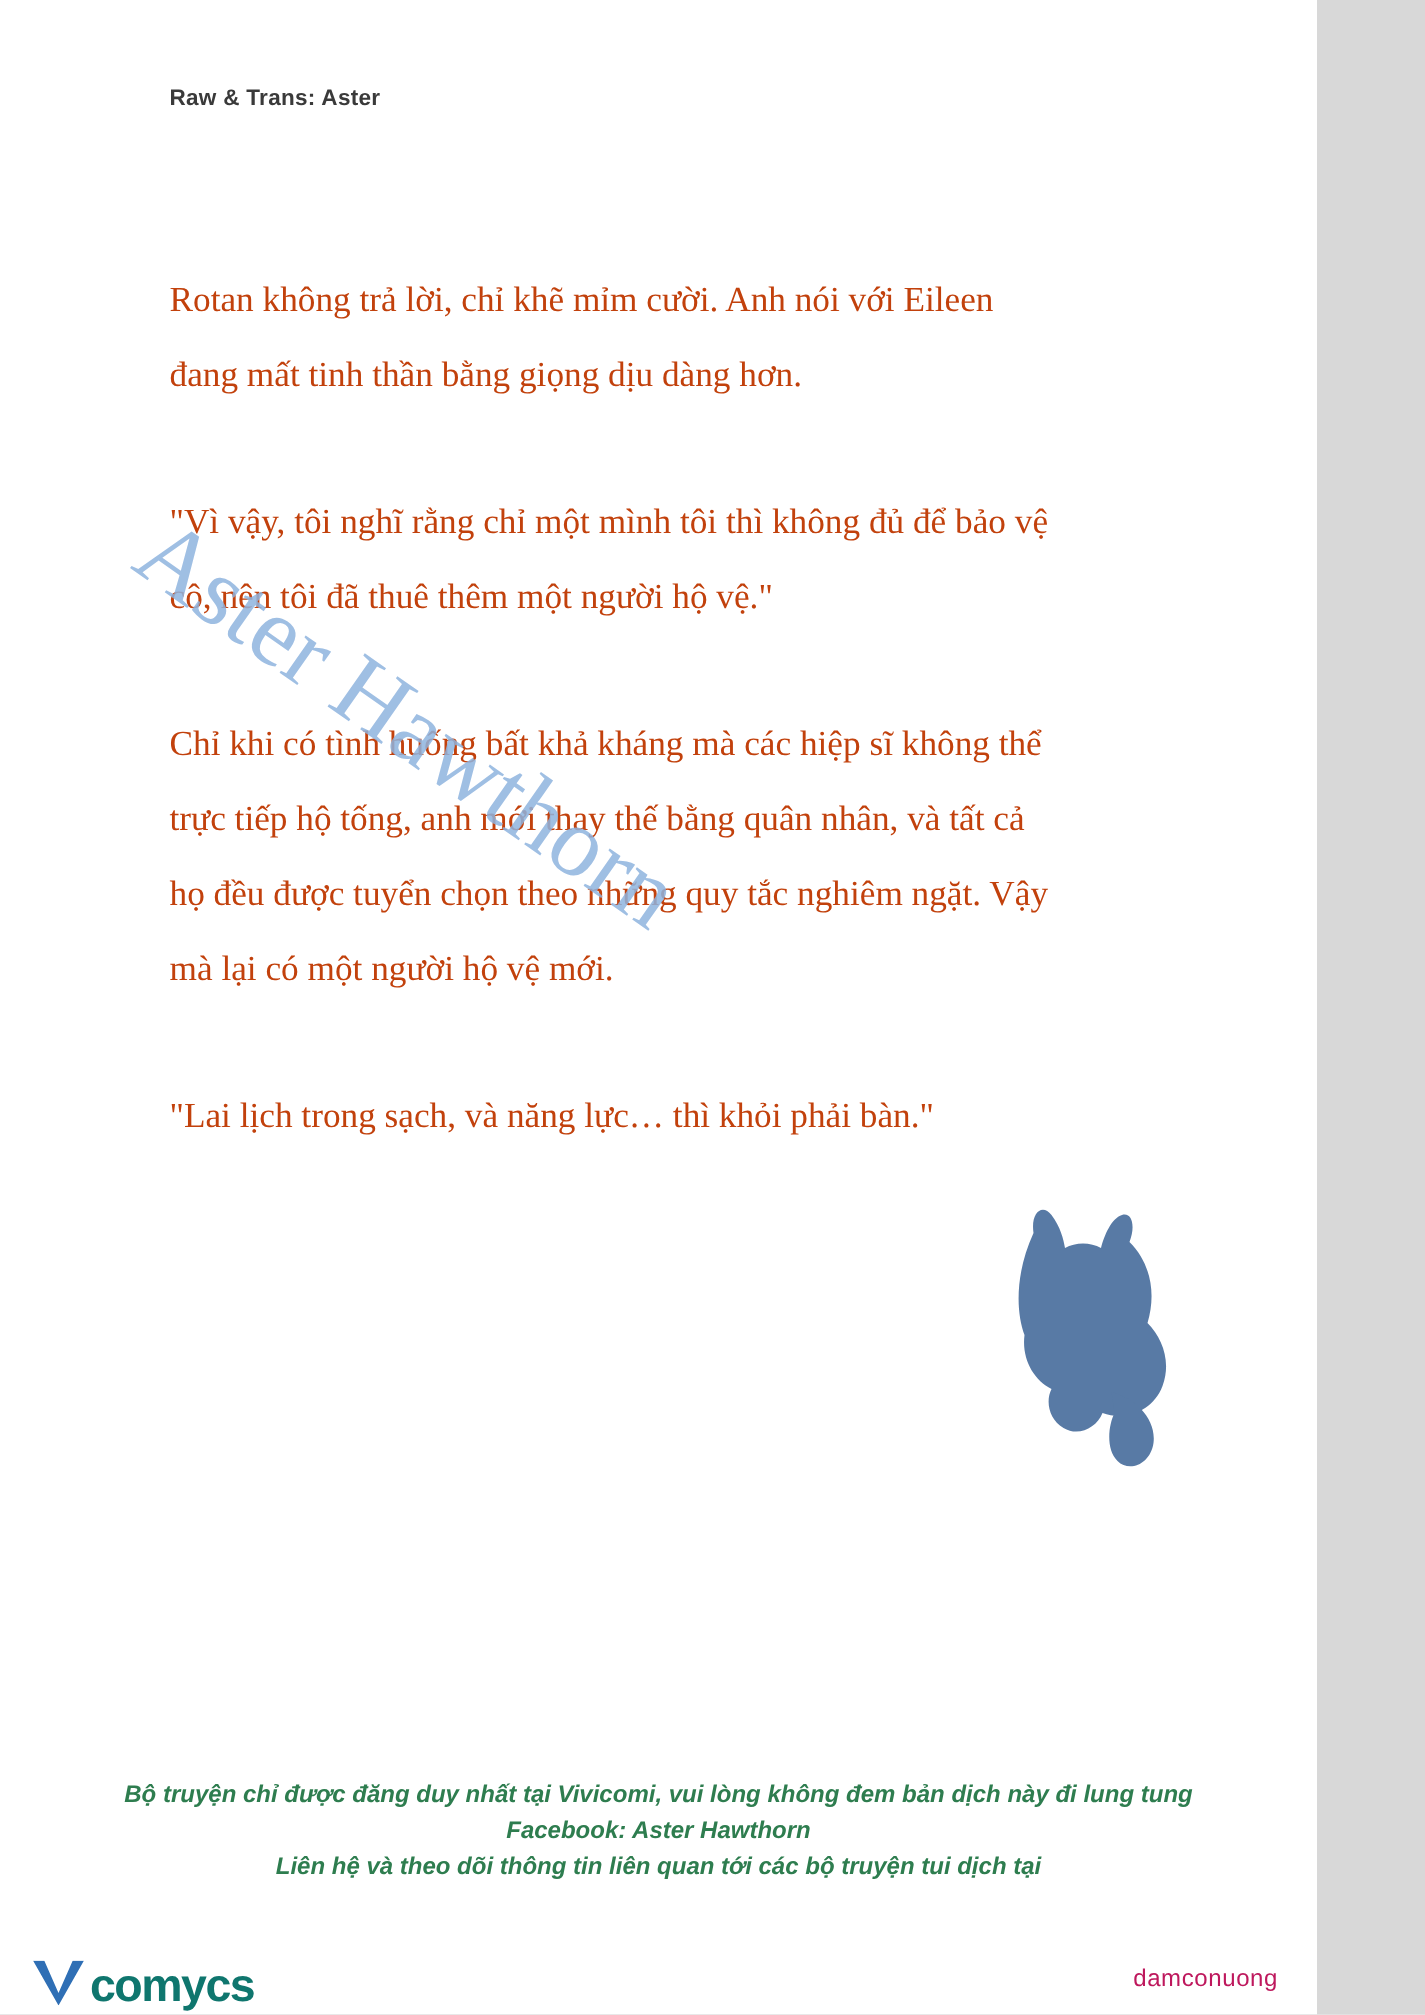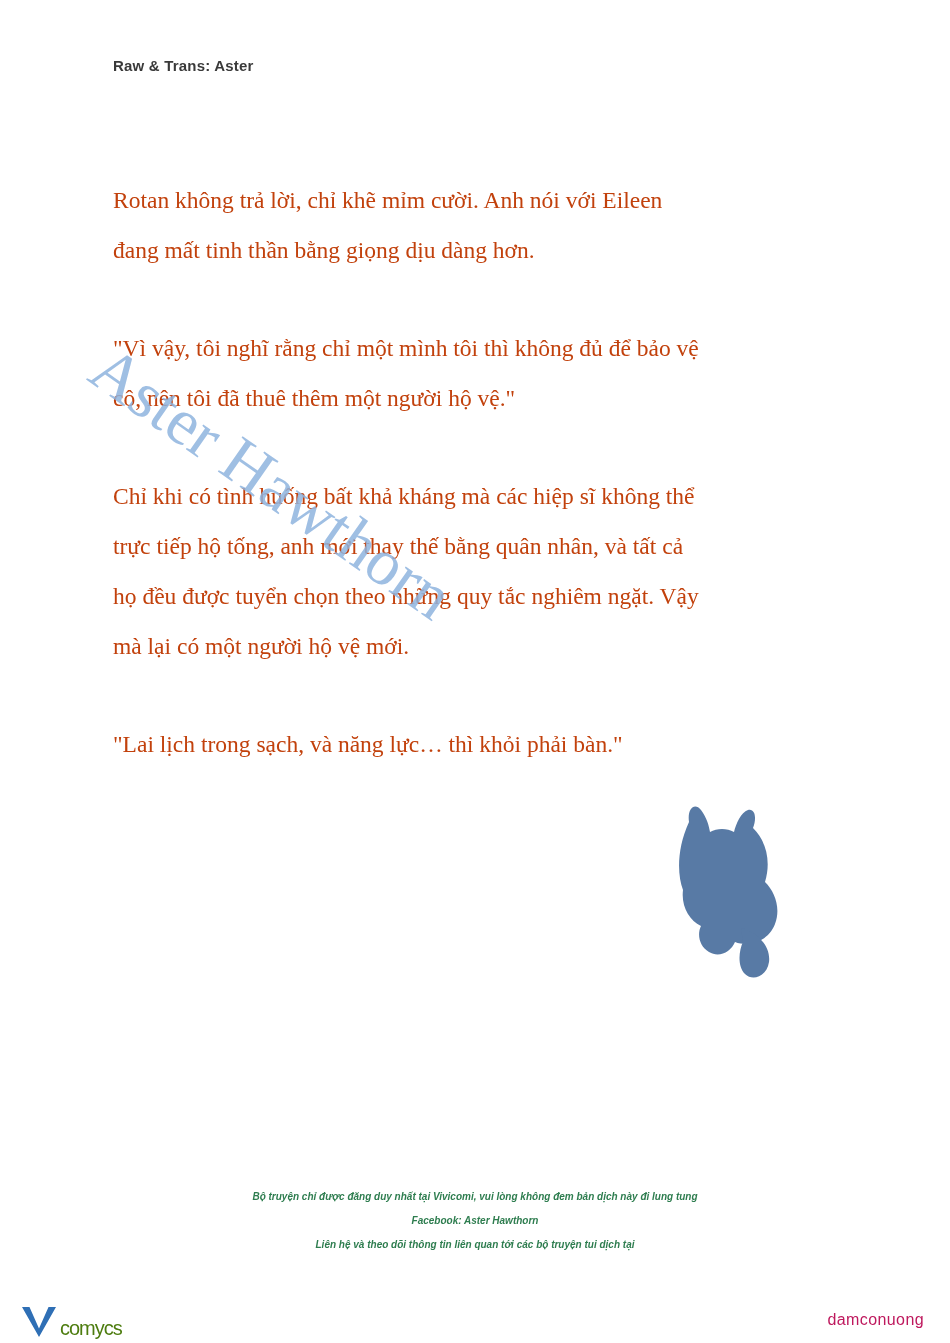--- a/index.html
+++ b/index.html
@@ -2,21 +2,21 @@
 <html><head>
 <meta charset="utf-8">
 <style>
   html, body {
     margin: 0;
     padding: 0;
     background: #d8d8d8;
   }
   .page {
     position: relative;
-    width: 950px;
+    width: 878px;
     height: 1343px;
     background: #ffffff;
     overflow: hidden;
     font-family: "Liberation Serif", serif;
   }
 
   .header-credit {
     position: absolute;
     left: 113px;
     top: 57px;
@@ -70,21 +70,21 @@
 
   .footer-note {
     position: absolute;
     left: 0;
     right: 0;
     top: 1185px;
     text-align: center;
     font-family: "Liberation Sans", sans-serif;
     font-style: italic;
     font-weight: 700;
-    font-size: 10px;
+    font-size: 16px;
     line-height: 24px;
     color: #2e7d4f;
   }
 
   .brand-bar {
     position: absolute;
     left: 0;
     right: 0;
     bottom: 0;
     height: 58px;
@@ -100,23 +100,23 @@
   }
   .brand-logo .v-shape {
     width: 34px;
     height: 30px;
     background: #2f6fb5;
     clip-path: polygon(0 0, 22% 0, 50% 72%, 78% 0, 100% 0, 50% 100%);
     margin-right: 2px;
   }
   .brand-logo .brand-word {
     font-family: "Liberation Sans", sans-serif;
-    font-size: 20px;
-    font-weight: 400;
-    color: #4d7c0f;
+    font-size: 31px;
+    font-weight: 700;
+    color: #0f766e;
     letter-spacing: -1px;
     line-height: 0.85;
   }
 
   .site-tag {
     position: absolute;
     right: 26px;
     bottom: 14px;
     font-family: "Liberation Sans", sans-serif;
     font-size: 16px;

